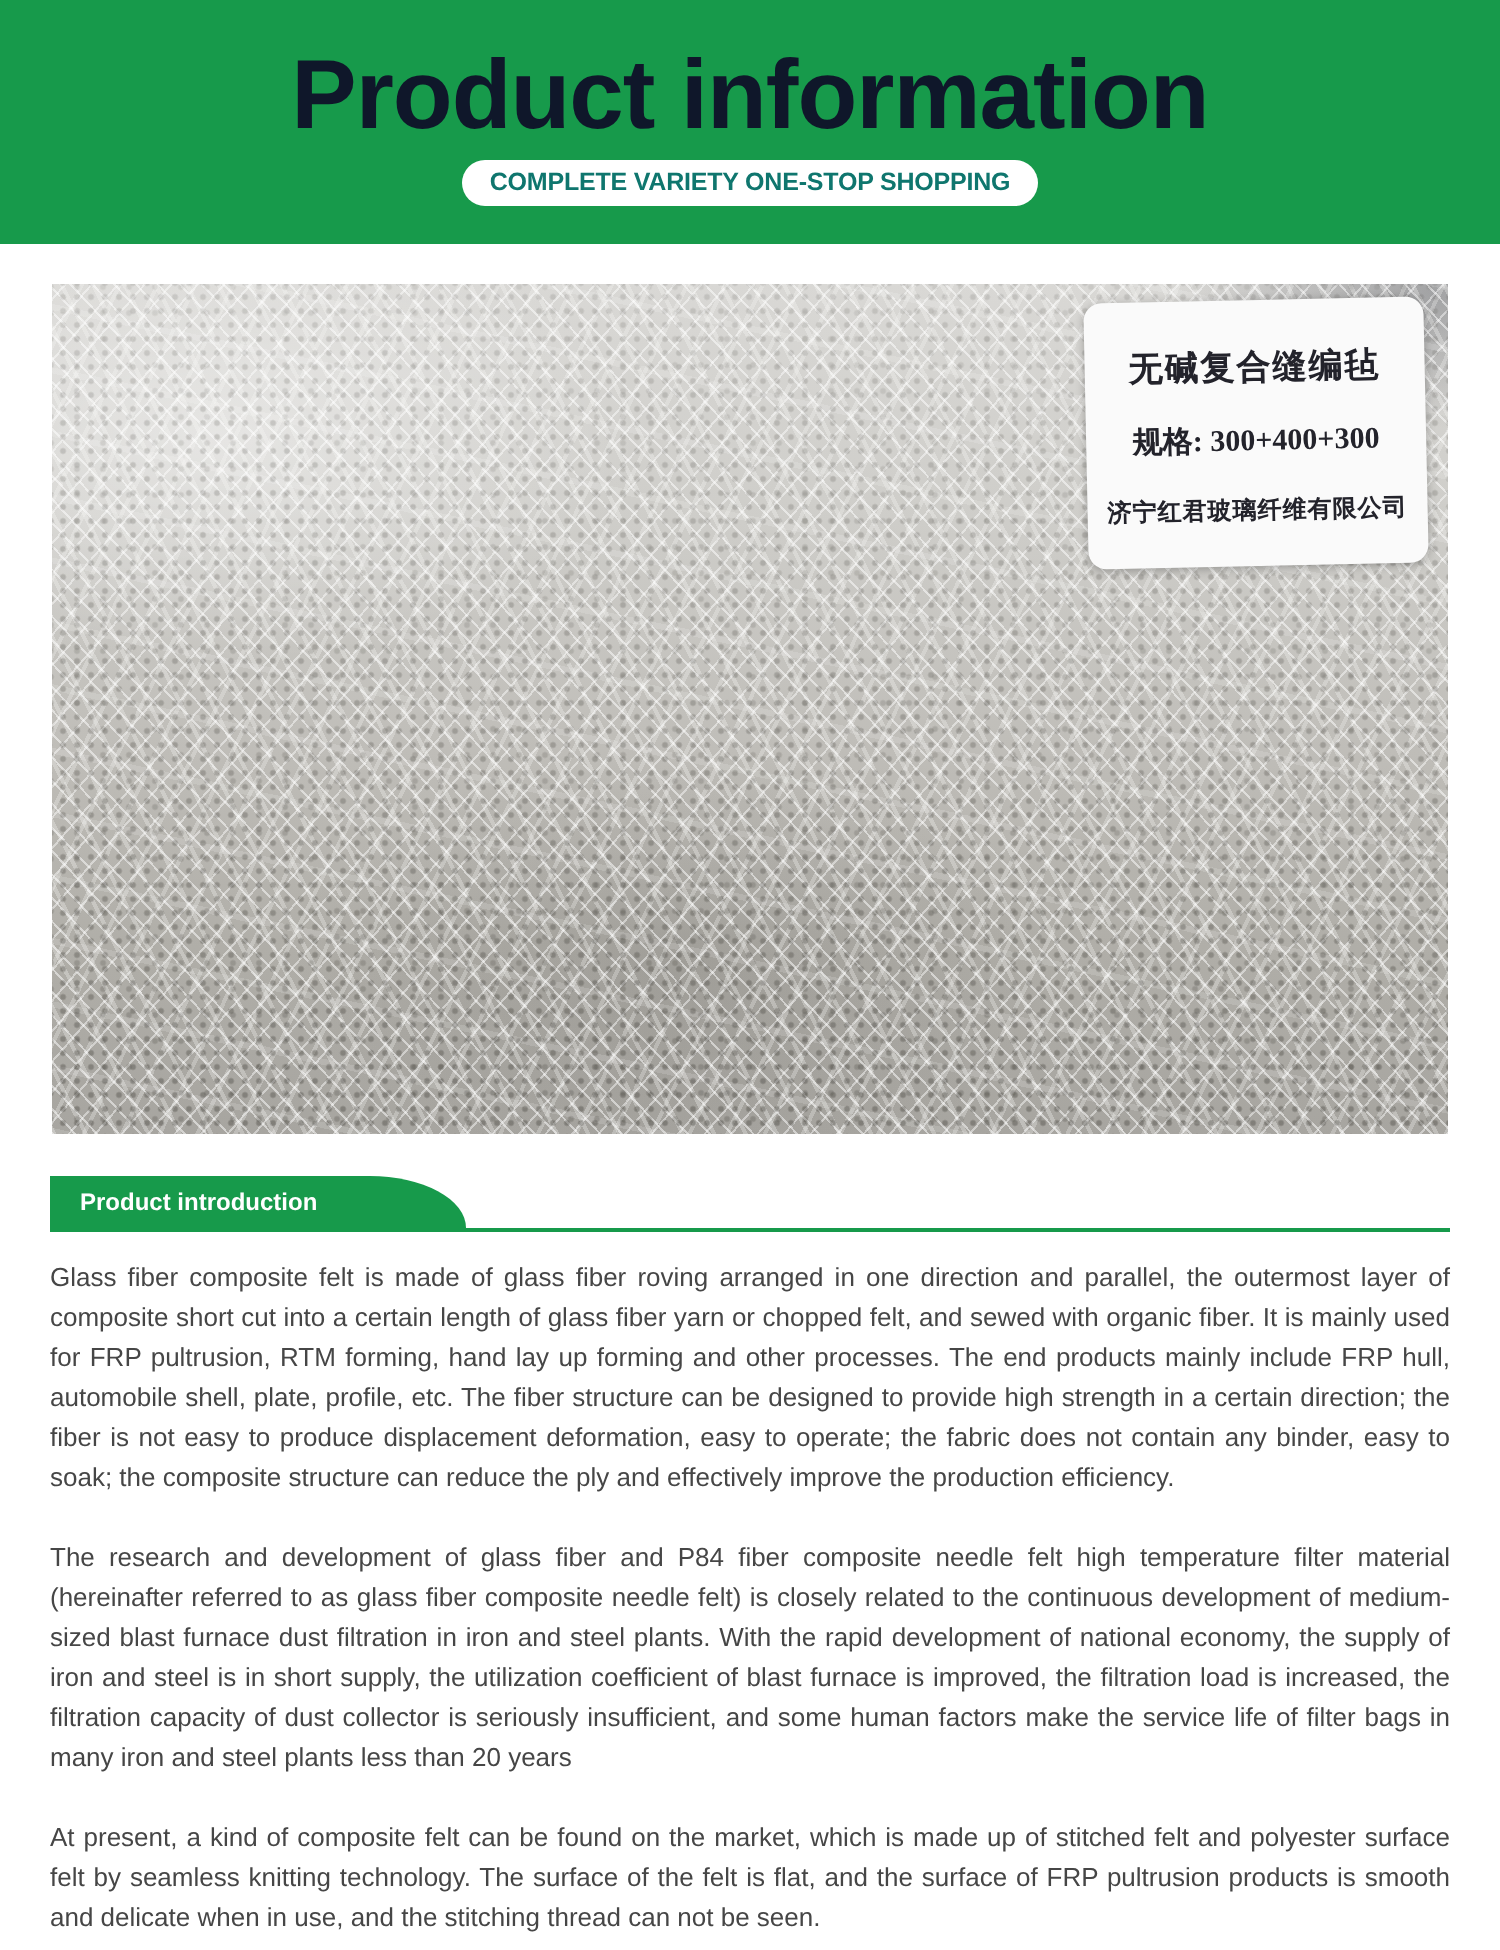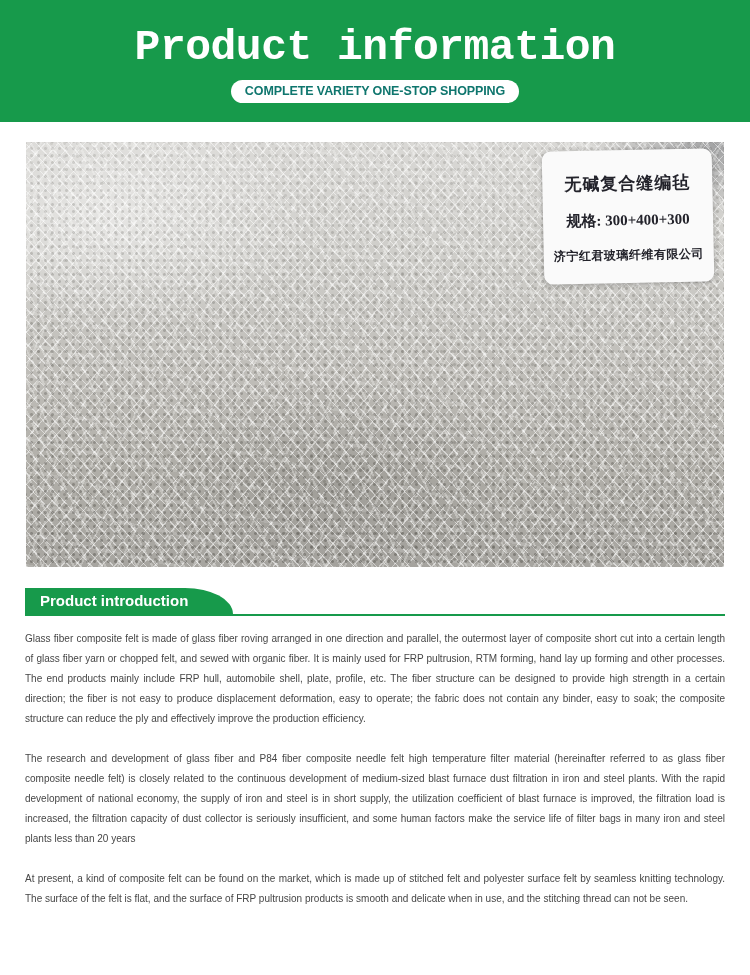--- a/index.html
+++ b/index.html
@@ -14,26 +14,25 @@
 
   
   .hero {
     height: 122px;
     background: #179a4b;
     text-align: center;
   }
   .hero h1 {
     margin: 0;
     padding-top: 25px;
-    font-size: 43px;
+    font-size: 49px;
     line-height: 46px;
     font-weight: 700;
     letter-spacing: -0.5px;
-    color: #ffffff;
-    font-family: Liberation Mono, monospace;
+    color: #0f172a;
   }
   .pill {
     display: inline-block;
     margin-top: 9px;
     background: #ffffff;
     color: #0f766e;
     font-weight: 700;
     font-size: 12.5px;
     line-height: 15px;
     padding: 4px 14px;
@@ -116,28 +115,28 @@
   .tab {
     position: absolute;
     left: 0;
     bottom: 0;
     width: 208px;
     height: 26px;
     box-sizing: border-box;
     background: #179a4b;
     border-top-right-radius: 48px 26px;
     color: #ffffff;
-    font-size: 15px;
+    font-size: 12px;
     font-weight: 700;
     line-height: 26px;
     padding-left: 15px;
   }
   .intro p {
     margin: 13px 25px 20px 25px;
-    font-size: 10px;
+    font-size: 13px;
     line-height: 20px;
     color: #464646;
     text-align: justify;
   }
   .intro p + p { margin-top: 20px; }
 </style>
 </head>
 <body>
 
 <div class="page">

